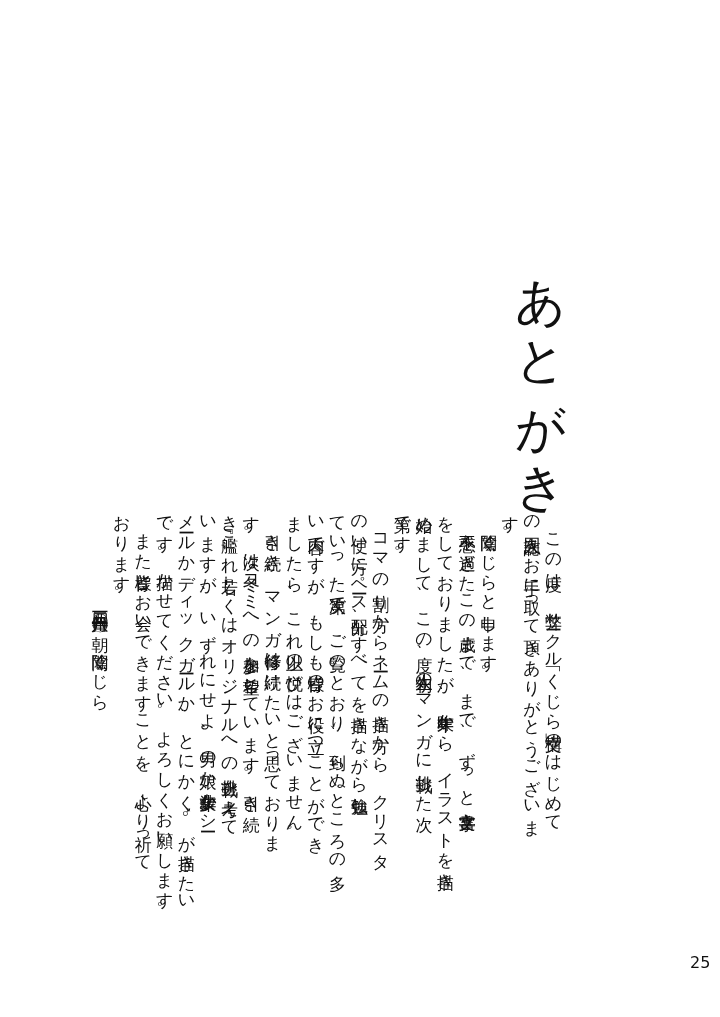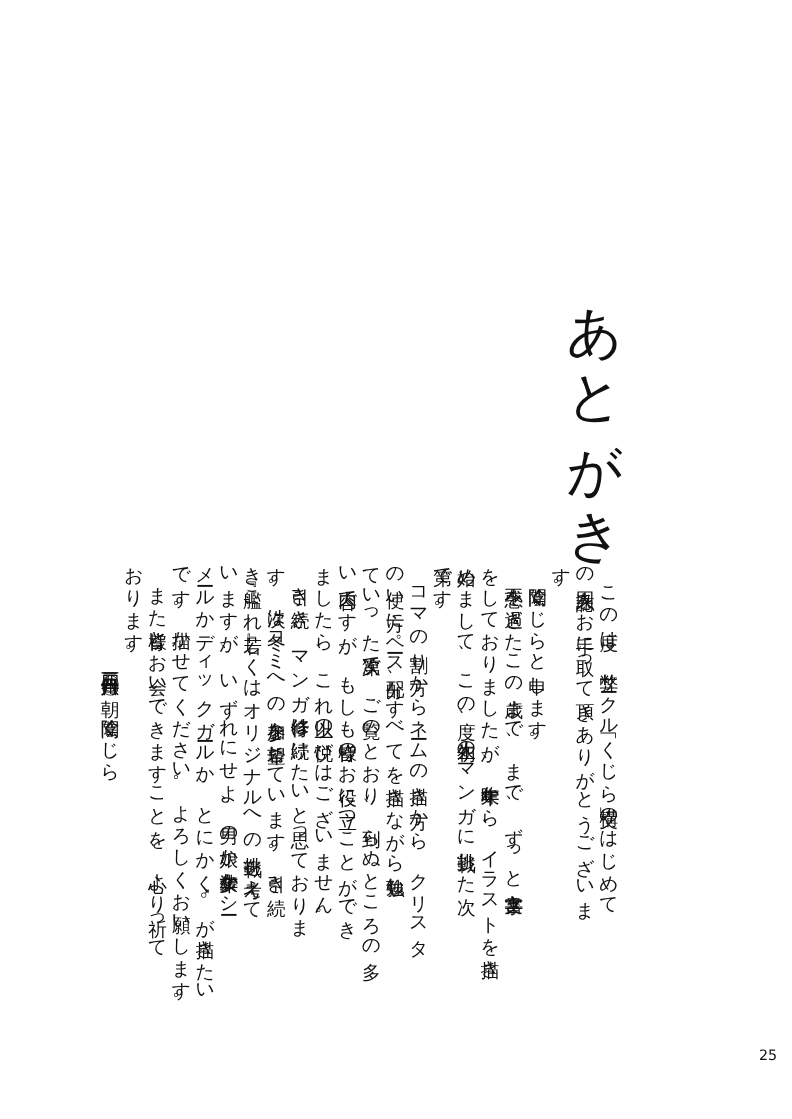--- a/index.html
+++ b/index.html
@@ -55,21 +55,21 @@
   
   .signature-column {
     padding-top: 95px;
     white-space: nowrap;
   }
   .page-number {
     position: absolute;
     top: 953px;
     left: 690px;
     font-family: "DejaVu Sans", "Liberation Sans", sans-serif;
-    font-size: 13px;
+    font-size: 16px;
     color: #111111;
   }
 </style>
 </head>
 <body>
 
 <div class="page">
 
   <h1 class="title">あとがき</h1>
 

